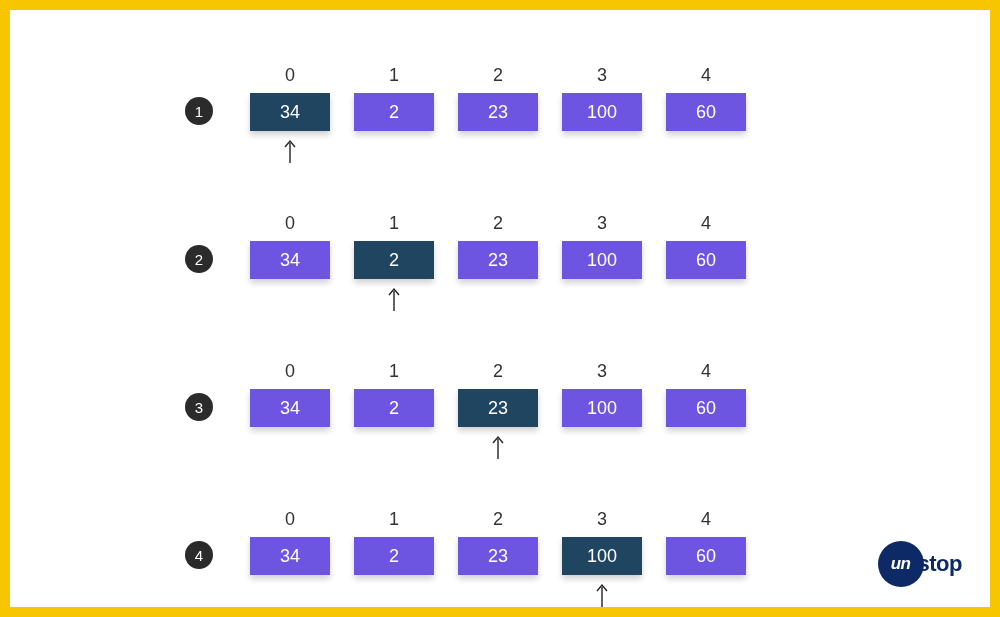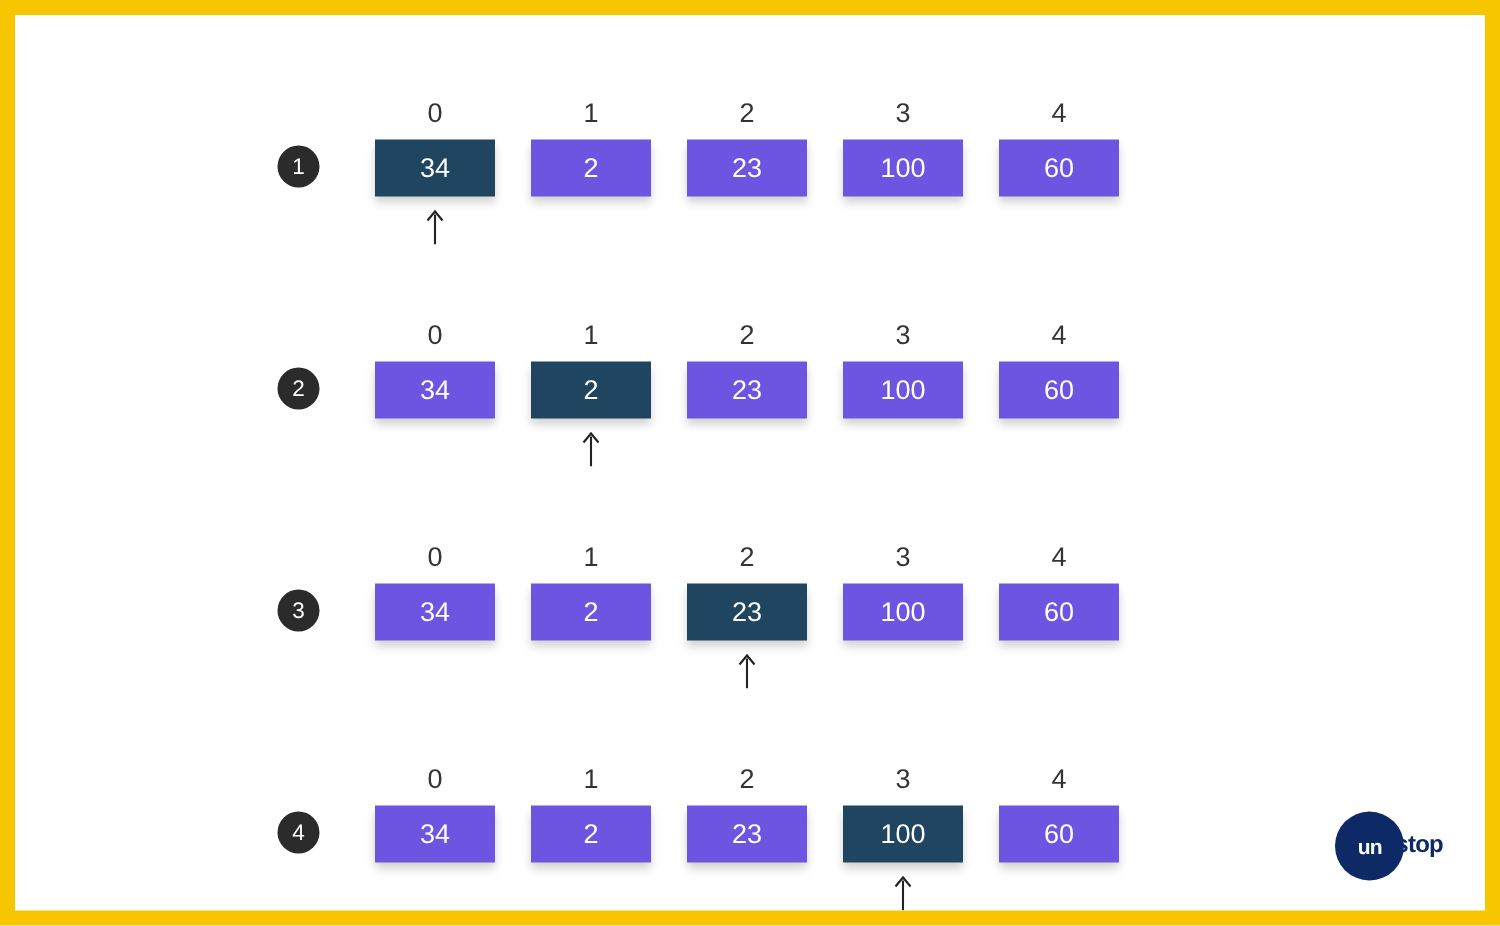--- a/index.html
+++ b/index.html
@@ -84,27 +84,28 @@
   .logo-circle {
     width: 46px;
     height: 46px;
     background: #0d2a66;
     border-radius: 50%;
     display: flex;
     align-items: center;
     justify-content: center;
     color: #fff;
     font-weight: 700;
-    font-size: 14px;
+    font-size: 17px;
     letter-spacing: -0.5px;
+    font-style: italic;
   }
   .logo-text {
     color: #0d2a66;
     font-weight: 700;
-    font-size: 16px;
+    font-size: 22px;
     margin-left: -6px;
     letter-spacing: -0.5px;
   }
 </style>
 </head>
 <body>
 
 <div class="diagram" id="diagram">
     <div class="row-group">
       <div class="step-badge">1</div>

